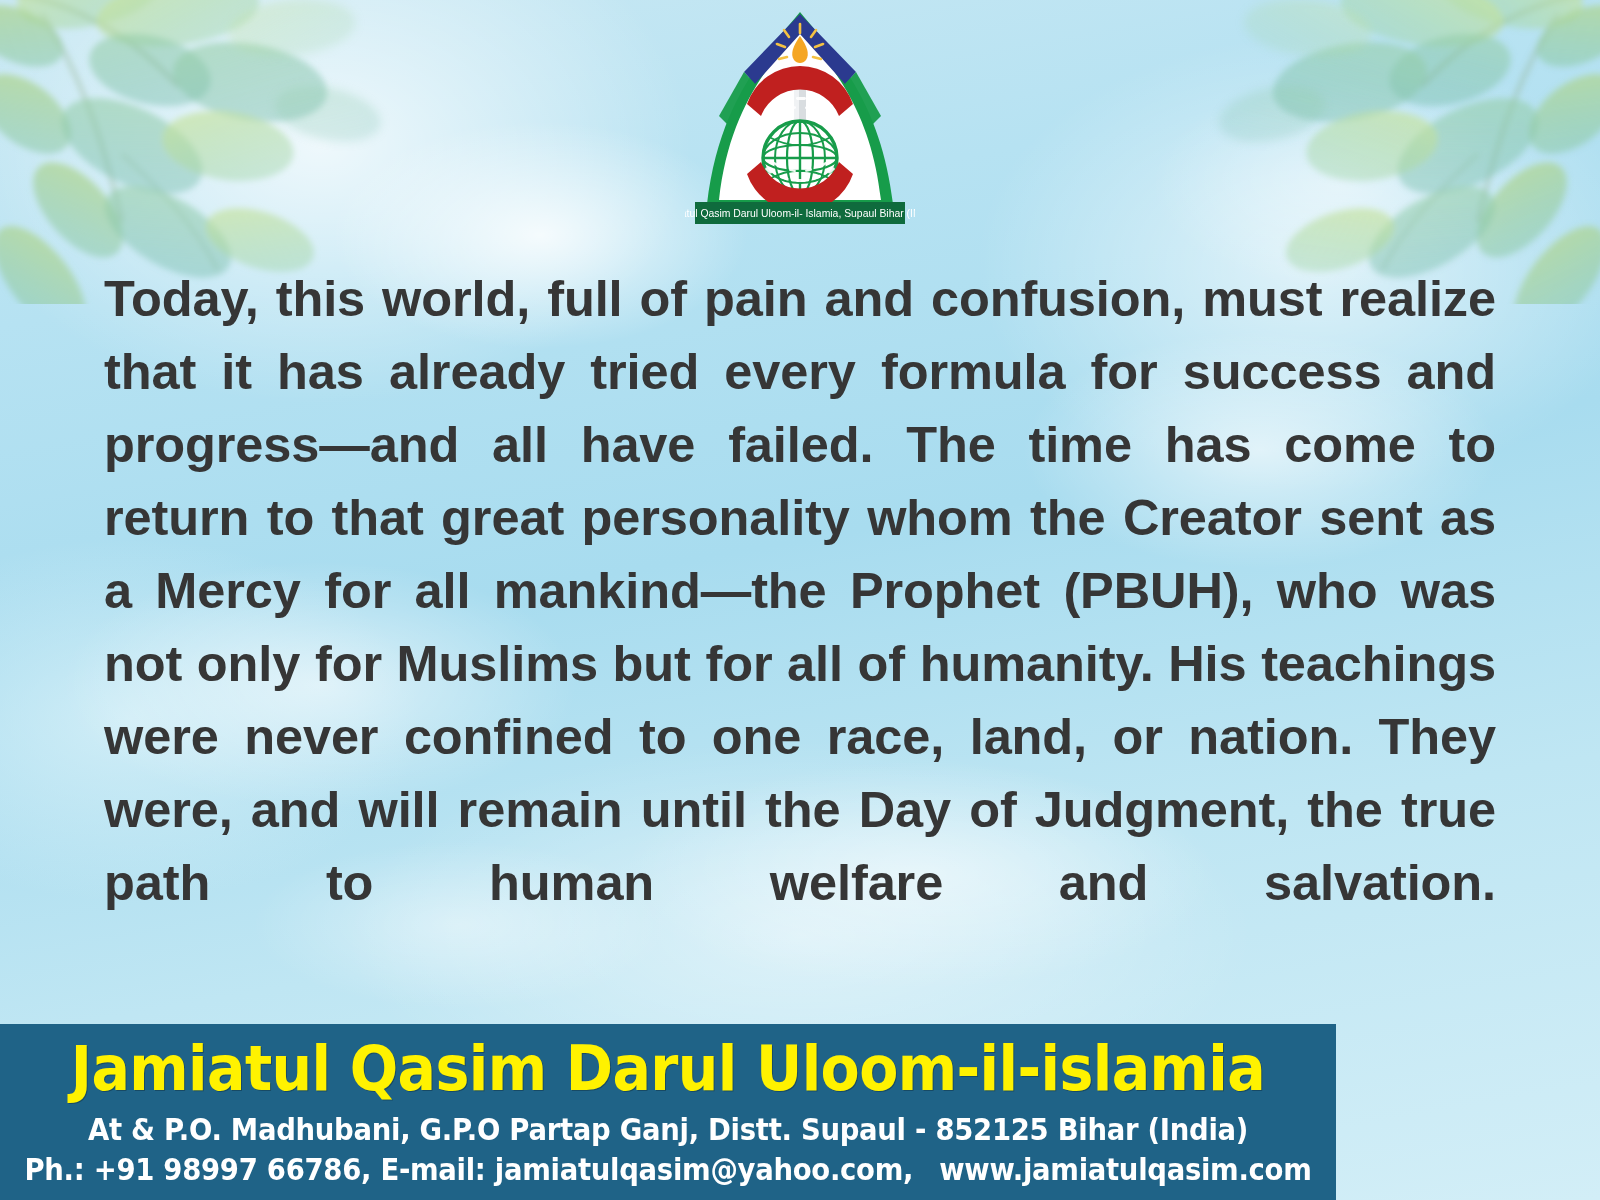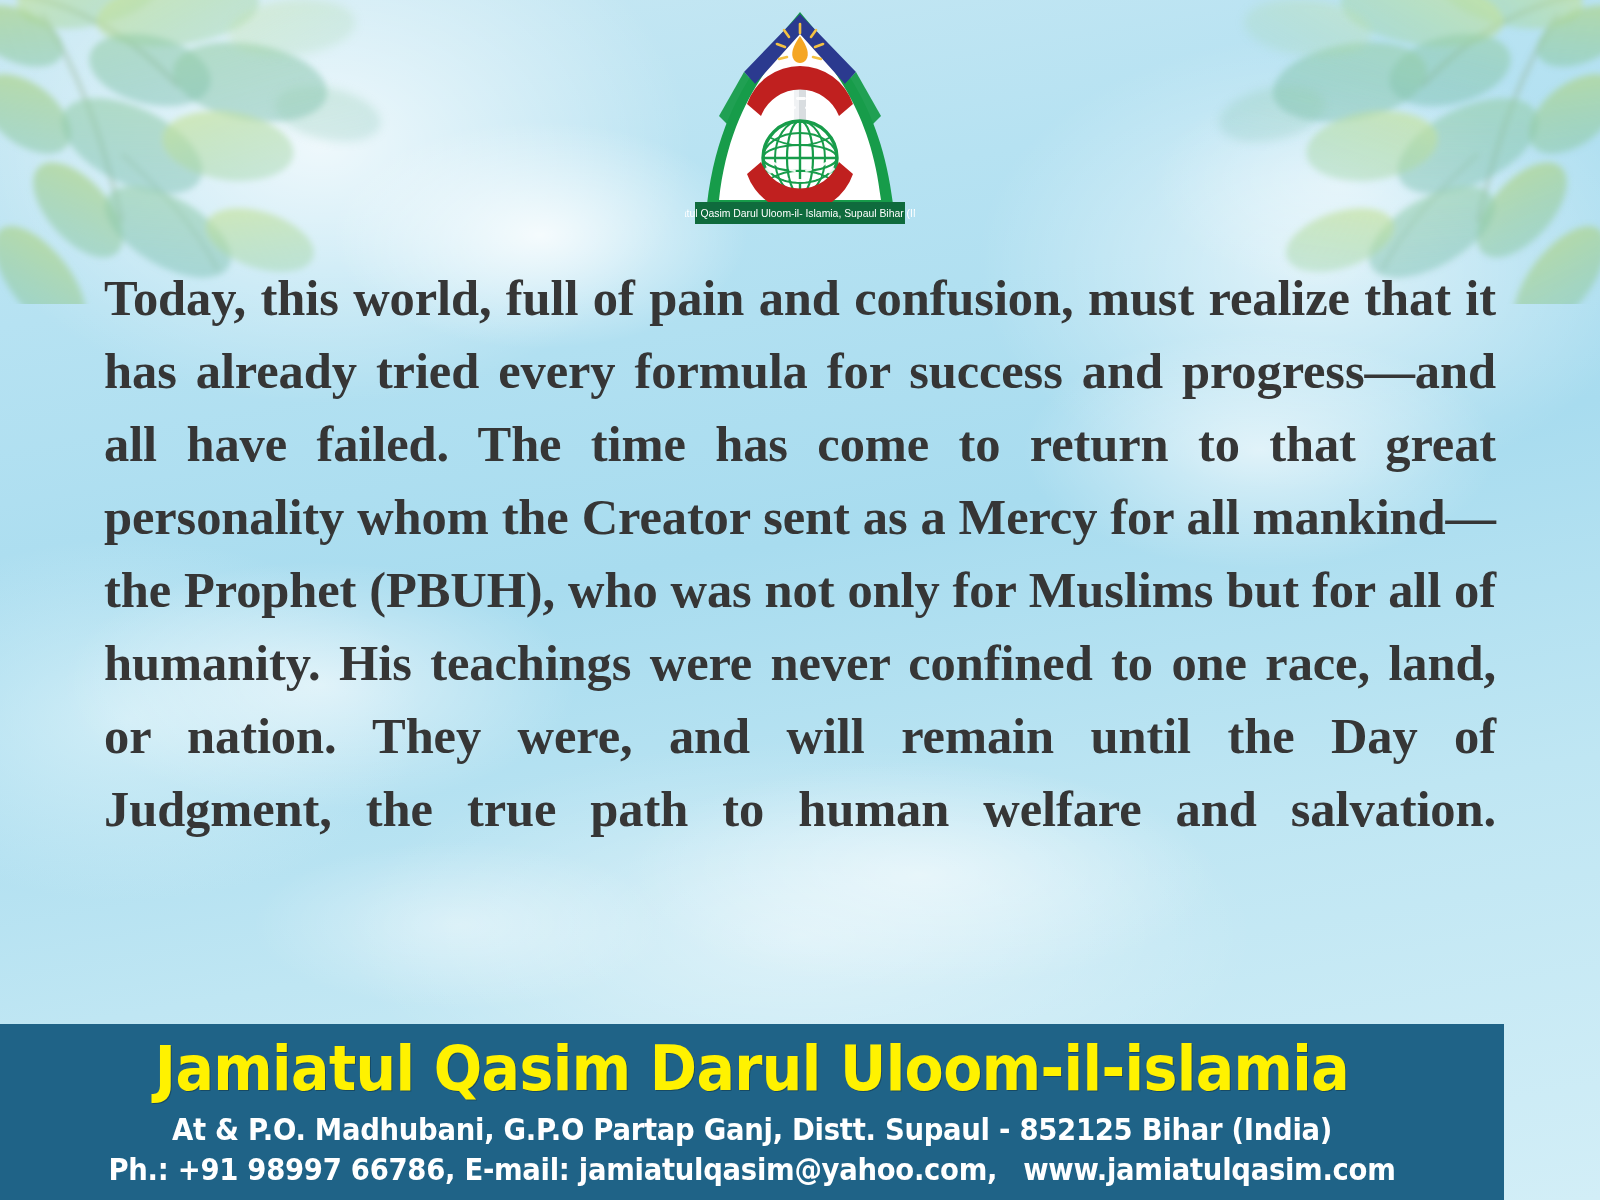--- a/index.html
+++ b/index.html
@@ -43,21 +43,21 @@
   #logo-block {
     position:absolute; left:50%; top:6px; transform:translateX(-50%);
     width:230px; height:222px;
   }
 
   
   #quote-area {
     position:absolute; left:104px; top:262px; width:1392px;
   }
   #quote-text {
-    font-family:Liberation Serif, serif;
+    font-family:Liberation Sans, sans-serif;
     font-weight:bold;
     font-size:50.5px;
     line-height:73px;
     letter-spacing:-0.1px;
     color:#363636;
     text-align:justify;
     text-justify:inter-word;
   }
   #quote-text::after { content:""; display:inline-block; width:100%; }
 
@@ -66,21 +66,21 @@
     font-family:"Liberation Serif", serif;
     font-weight:normal;
     font-size:37px;
     line-height:46px;
     color:#333b40;
     letter-spacing:0.1px;
   }
 
   
   #banner {
-    position:absolute; left:0; bottom:0; width:1504px; height:176px;
+    position:absolute; left:0; bottom:0; width:1336px; height:176px;
     background:#1f6387;
     color:#ffffff;
     text-align:center;
     padding-top:12px;
     margin-top:17px;
   }
   #banner-title {
     font-family:"DejaVu Sans", sans-serif;
     font-weight:bold;
     font-size:57px;

